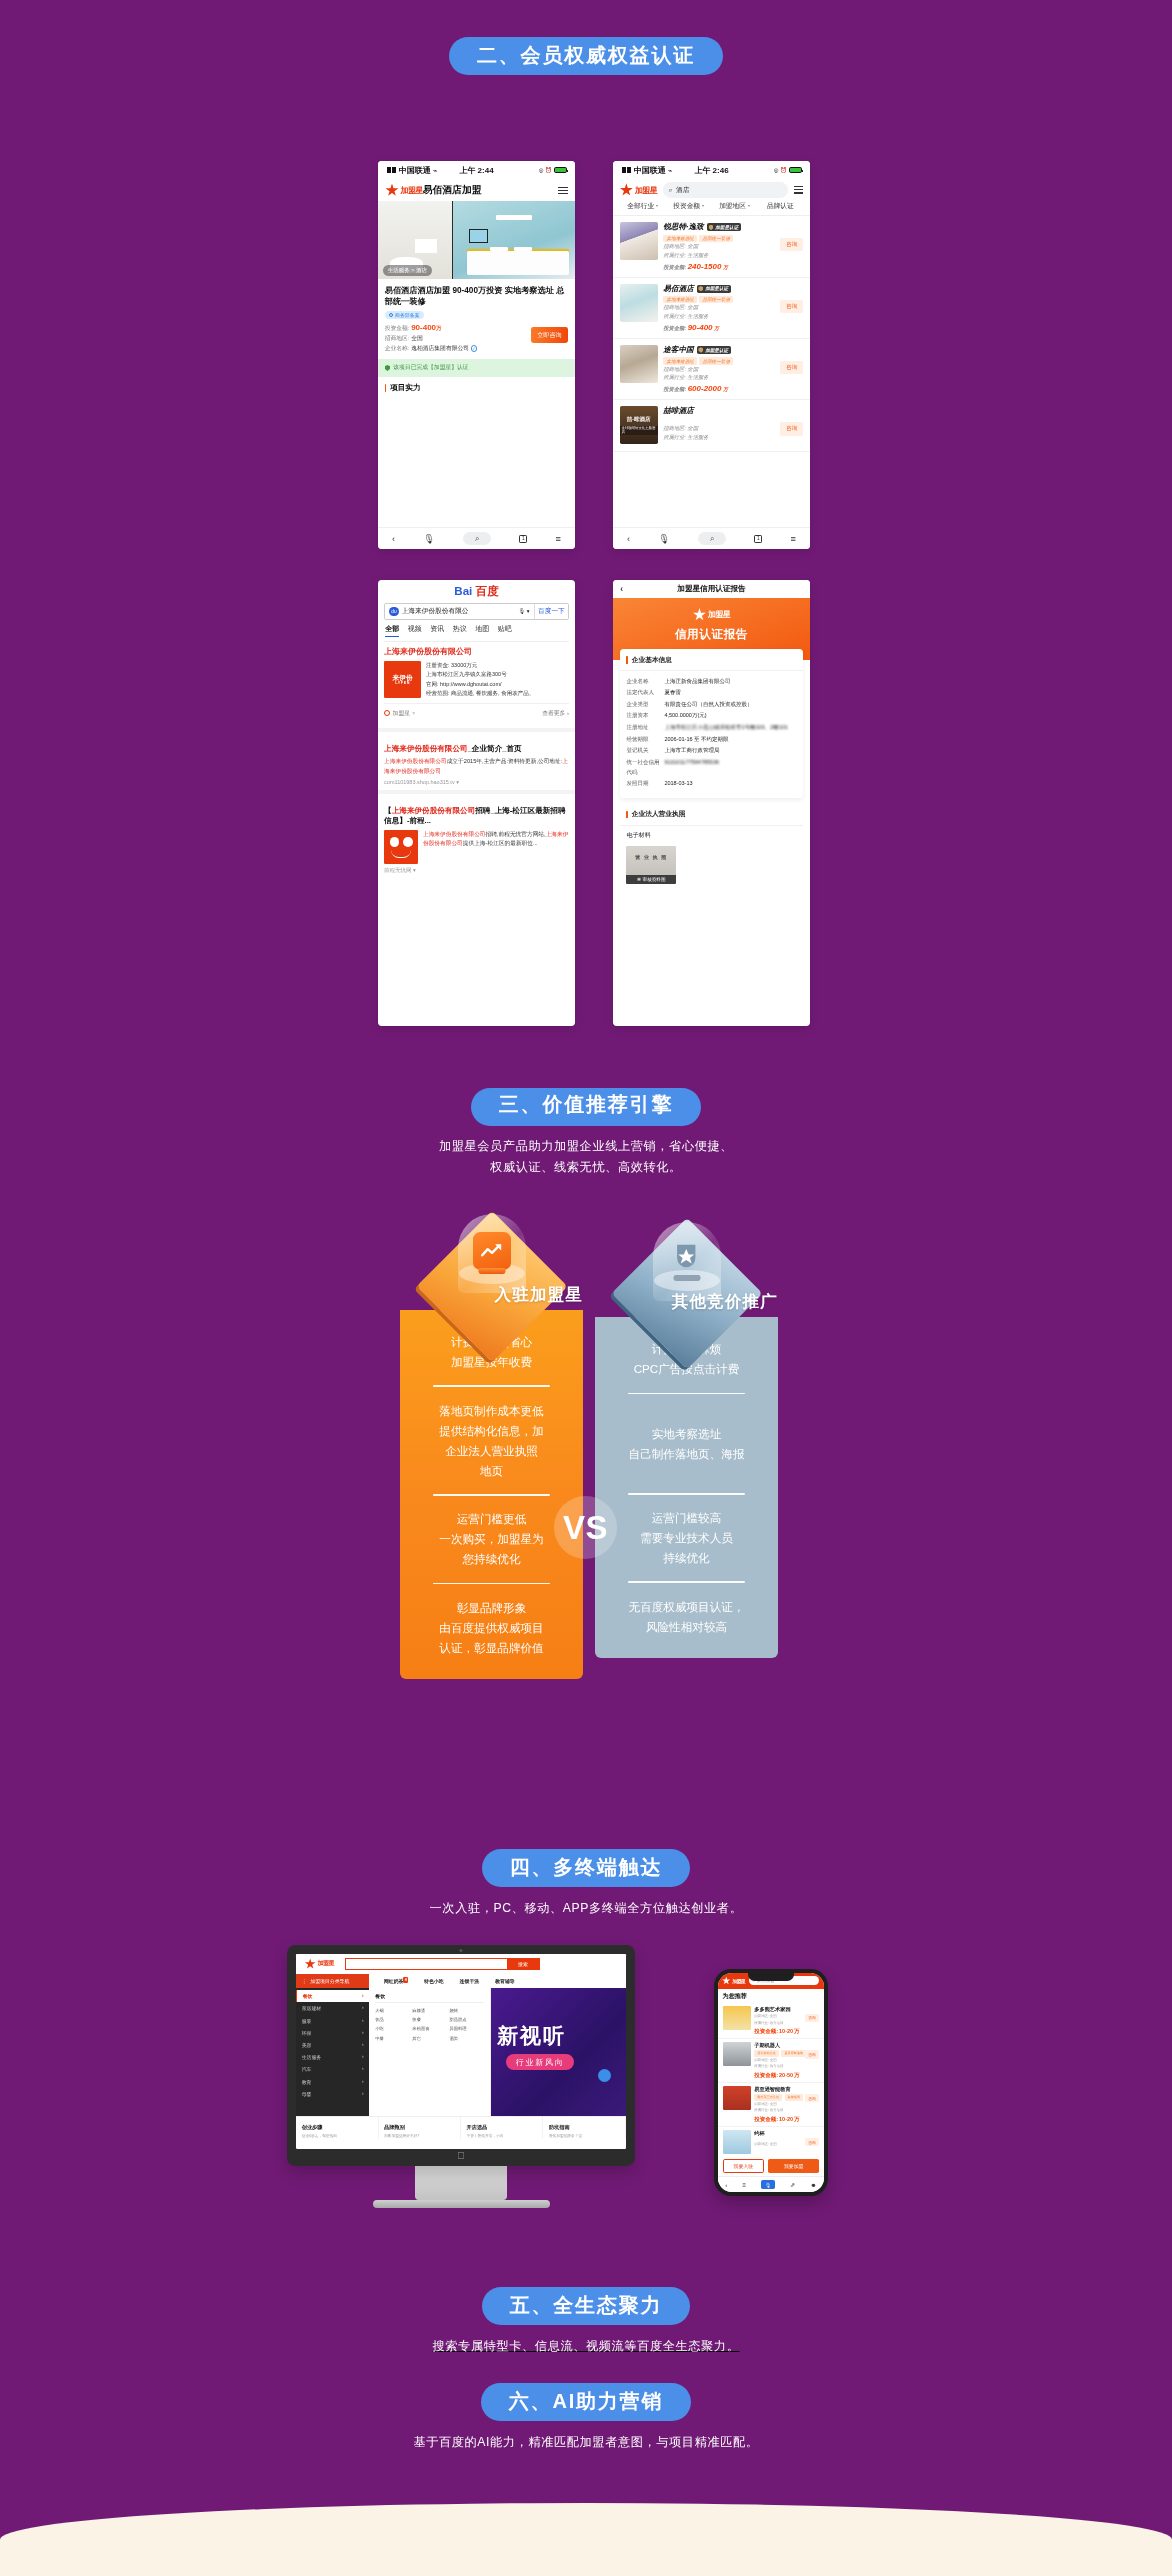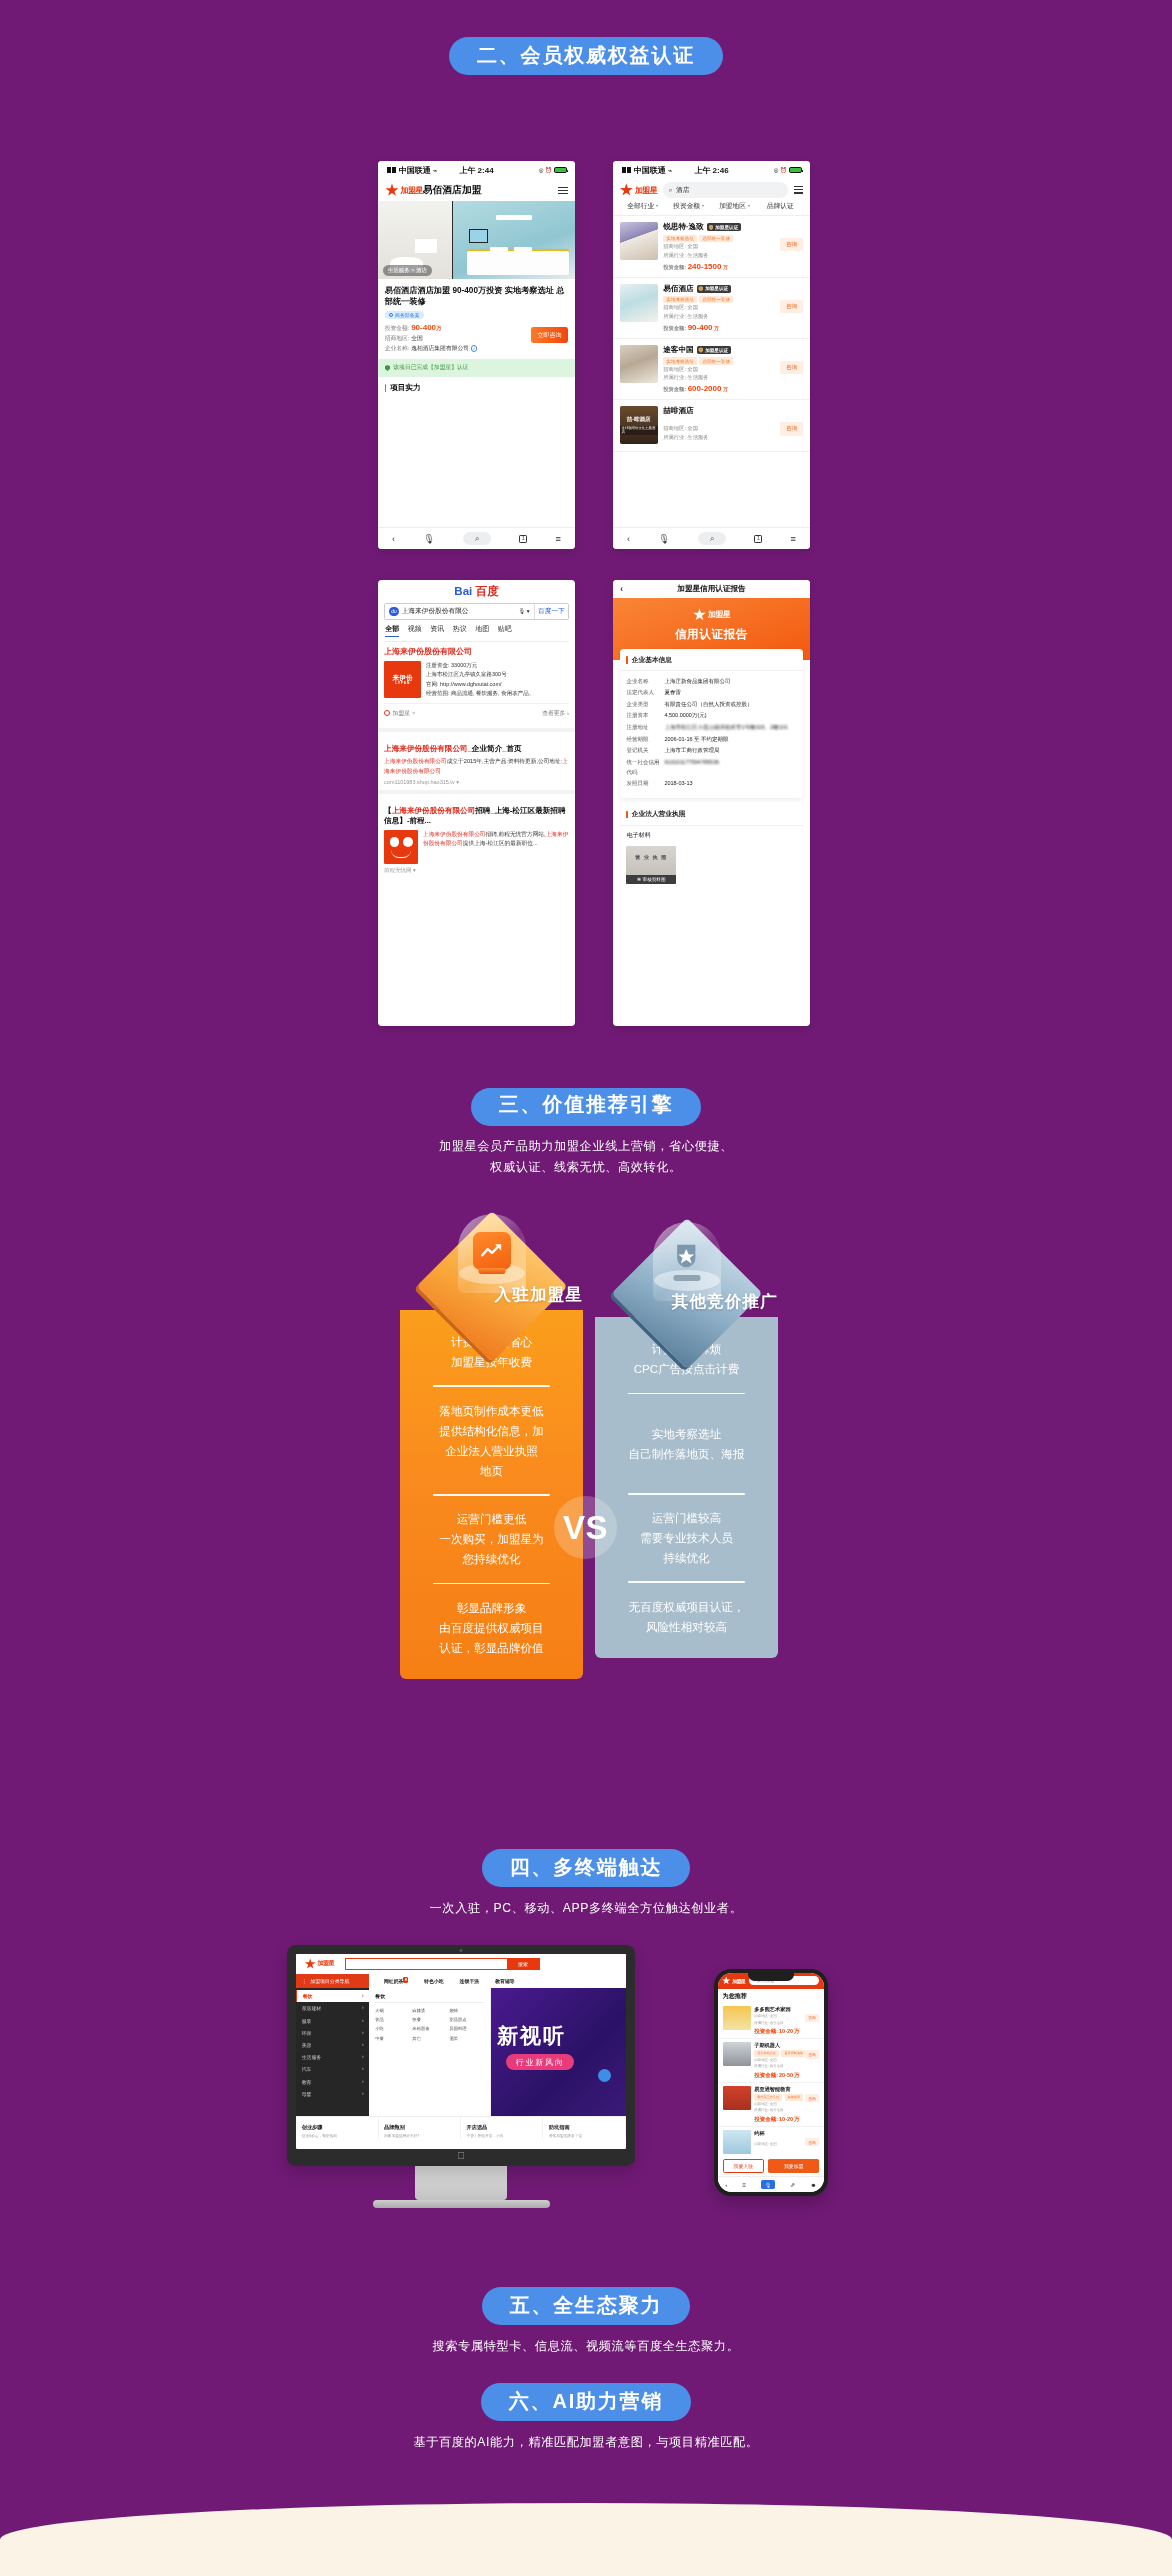--- a/index.html
+++ b/index.html
@@ -104,21 +104,21 @@
   .nav-sq{width:8px;height:8px;border:0.9px solid #333;border-radius:1.2px;font-size:4.9px;display:flex;align-items:center;justify-content:center;}
 
   
   .searchrow{display:flex;align-items:center;gap:5.5px;padding:3.1px 6.7px 4.3px;}
   .searchbox{flex:1;height:15.3px;background:#f1f2f4;border-radius:8px;display:flex;align-items:center;gap:3.7px;padding:0 6.1px;font-size:6.7px;color:#333;}
   .filters{display:flex;align-items:center;padding:0 6.7px 4.3px;border-bottom:0.6px solid #eee;}
   .filt{flex:1;text-align:center;font-size:6.7px;color:#333;}
   .caret{display:inline-block;border-left:1.8px solid transparent;border-right:1.8px solid transparent;border-top:2.4px solid #888;margin-left:1.8px;vertical-align:middle;}
   .listitem{display:flex;gap:5.5px;padding:6.1px 6.7px;border-bottom:0.6px solid #f0f0f0;position:relative;}
   .thumb{width:38px;height:38px;border-radius:1.8px;flex:0 0 38px;background:#cfd8dc;overflow:hidden;position:relative;}
-  .li-body{flex:1;min-width:0;}
+  .li-body{flex:1;min-width:0;font-style:italic;}
   .li-name{font-size:7.6px;font-weight:bold;color:#111;display:flex;align-items:center;gap:3.1px;}
   .cert-chip{display:inline-flex;align-items:center;gap:1.8px;background:#3a3a3a;color:#fff;font-size:4.6px;padding:1.2px 3.1px 1.2px 1.8px;border-radius:1.8px;}
   .cert-shield{width:4.9px;height:5.5px;background:#c9a063;clip-path:polygon(50% 0,100% 22%,100% 62%,50% 100%,0 62%,0 22%);}
   .orange-tags{display:flex;gap:2.4px;margin-top:2.4px;}
   .otag{background:#ffe9d8;color:#ef7a36;font-size:4.6px;padding:1.2px 3.1px;border-radius:1.2px;}
   .li-row{font-size:5.3px;color:#8b8b8b;line-height:8.5px;}
   .li-amt{margin-top:2.4px;font-size:5.3px;color:#8b8b8b;}
   .li-amt span{color:#f5430a;font-size:8px;font-weight:bold;}
   .ask{position:absolute;right:6.7px;top:22px;background:#ffeee4;color:#f2590f;font-size:5.5px;padding:3.1px 6.1px;border-radius:1.8px;}
 
@@ -840,21 +840,21 @@
       <div class="ip-nav">
         <span>‹</span>
         <span>≡</span>
         <span class="ip-mic">🎙</span>
         <span>⇗</span>
         <span>☻</span>
       </div>
     </div>
   </div>
 
-  <div class="sec-head" style="position:absolute;top:2287px;left:0;width:1172px;">
+  <div class="sec-head" style="position:absolute;top:2287px;left:0;width:1172px;text-decoration:underline;">
     <span class="pill">五、全生态聚力</span>
     <div class="sub-lines">
       <div class="sub-line">搜索专属特型卡、信息流、视频流等百度全生态聚力。</div>
     </div>
   </div>
 
   <div class="sec-head" style="position:absolute;top:2383px;left:0;width:1172px;">
     <span class="pill">六、AI助力营销</span>
     <div class="sub-lines">
       <div class="sub-line">基于百度的AI能力，精准匹配加盟者意图，与项目精准匹配。</div>

